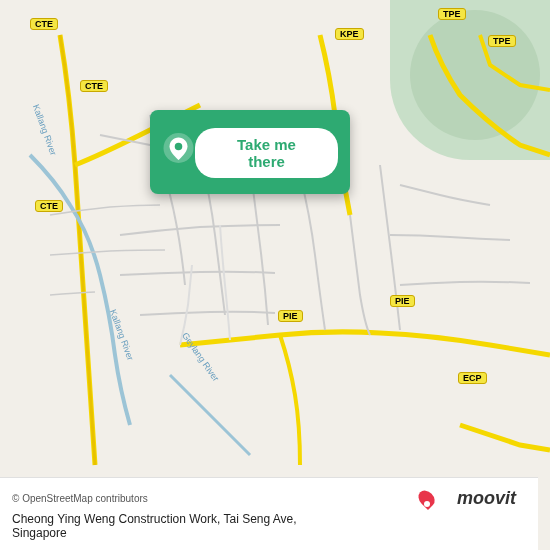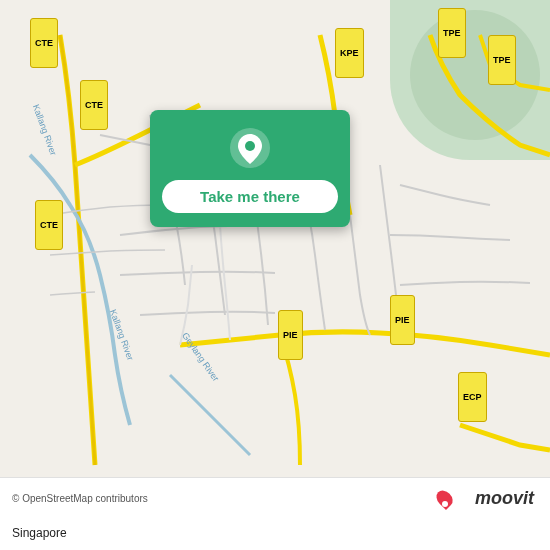--- a/index.html
+++ b/index.html
@@ -41,23 +41,23 @@
       position: absolute;
       top: 10px; right: 10px;
       width: 130px; height: 130px;
       background: #b8d4b8;
       border-radius: 50%;
     }
 
     
     .bottom-bar {
       position: absolute;
-      bottom: 0; left: 0; right: 0;
+      bottom: 0; left: 0; right: 12px;
       background: white;
-      padding: 8px 16px 10px 12px;
+      padding: 8px 22px 10px 12px;
       border-top: 1px solid #e0e0e0;
       z-index: 10;
     }
 
     .bottom-bar-top {
       display: flex;
       align-items: center;
       justify-content: space-between;
     }
 
@@ -88,21 +88,21 @@
     
     .location-card {
       position: absolute;
       top: 110px;
       left: 150px;
       width: 200px;
       background: #2eaa72;
       border-radius: 8px;
       padding: 16px 12px 14px 12px;
       display: flex;
-      flex-direction: column;
+      flex-direction: row;
       align-items: center;
       z-index: 10;
       box-shadow: 0 4px 12px rgba(0,0,0,0.3);
     }
 
     .location-pin-icon {
       width: 44px;
       height: 44px;
       margin-bottom: 10px;
     }
@@ -129,21 +129,21 @@
     }
 
     
     .highway-badge {
       position: absolute;
       background: #f5e642;
       border: 1.5px solid #c8a800;
       border-radius: 3px;
       font-size: 9px;
       font-weight: bold;
-      padding: 19px 4px;
+      padding: 0 4px;
       color: #000;
       z-index: 5;
     }
   </style>
 </head>
 <body>
 
 <div id="map-container">
 
   <div class="map-bg"></div>
@@ -225,18 +225,18 @@
       <span class="osm-credit">© OpenStreetMap contributors</span>
       <div class="moovit-logo">
         <div style="position:relative;width:20px;height:24px;">
           <div style="position:absolute;bottom:0;left:50%;transform:translateX(-50%);width:14px;height:18px;background:#e8354a;border-radius:50% 50% 50% 0;transform:rotate(-45deg);transform-origin:bottom left;"></div>
           <div style="position:absolute;bottom:3px;left:6px;width:6px;height:6px;background:white;border-radius:50%;"></div>
         </div>
         <span class="moovit-text" style="font-size:18px;font-weight:bold;color:#333;font-style:italic;">moovit</span>
       </div>
     </div>
     <div class="address-text">
-      <br>
+      <span>Cheong Ying Weng Construction Work, Tai Seng Ave,</span><br>
       <span>Singapore</span>
     </div>
   </div>
 
 </div>
 
 </body></html>

